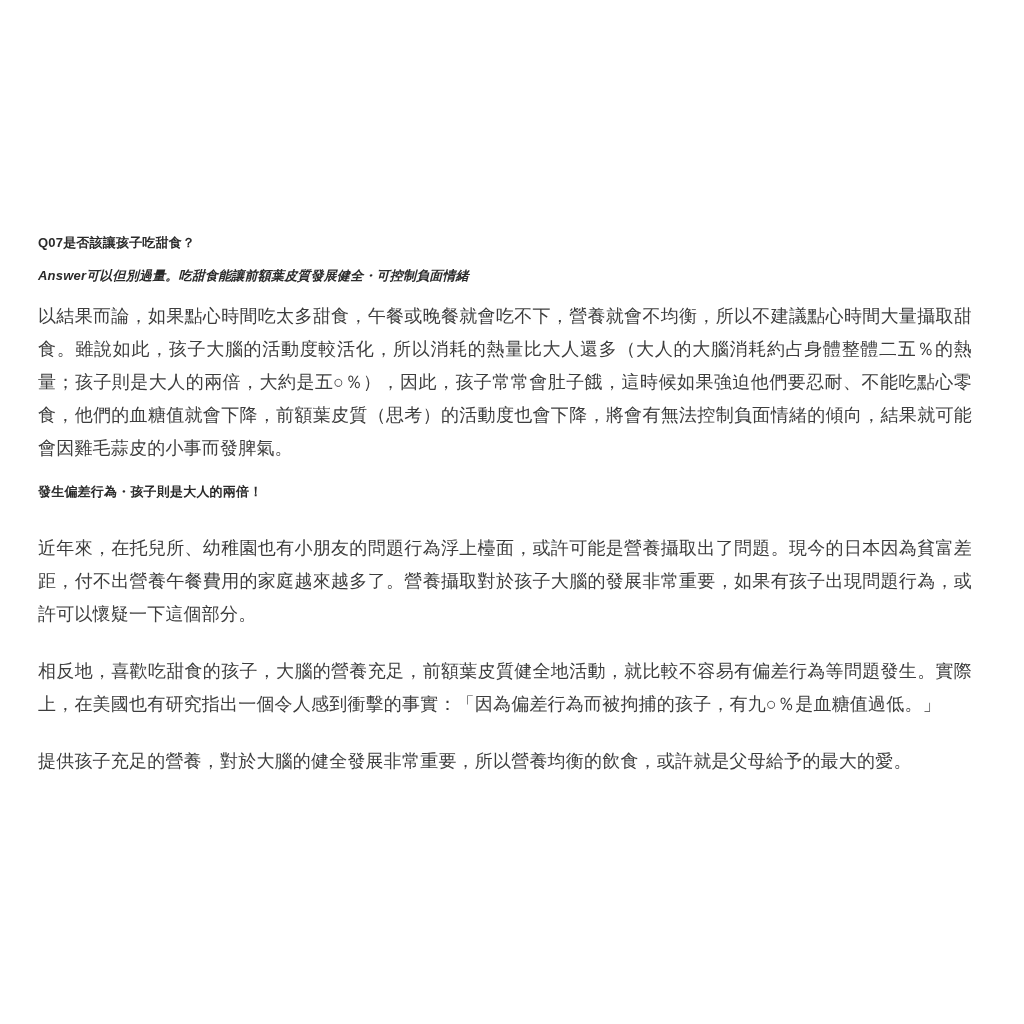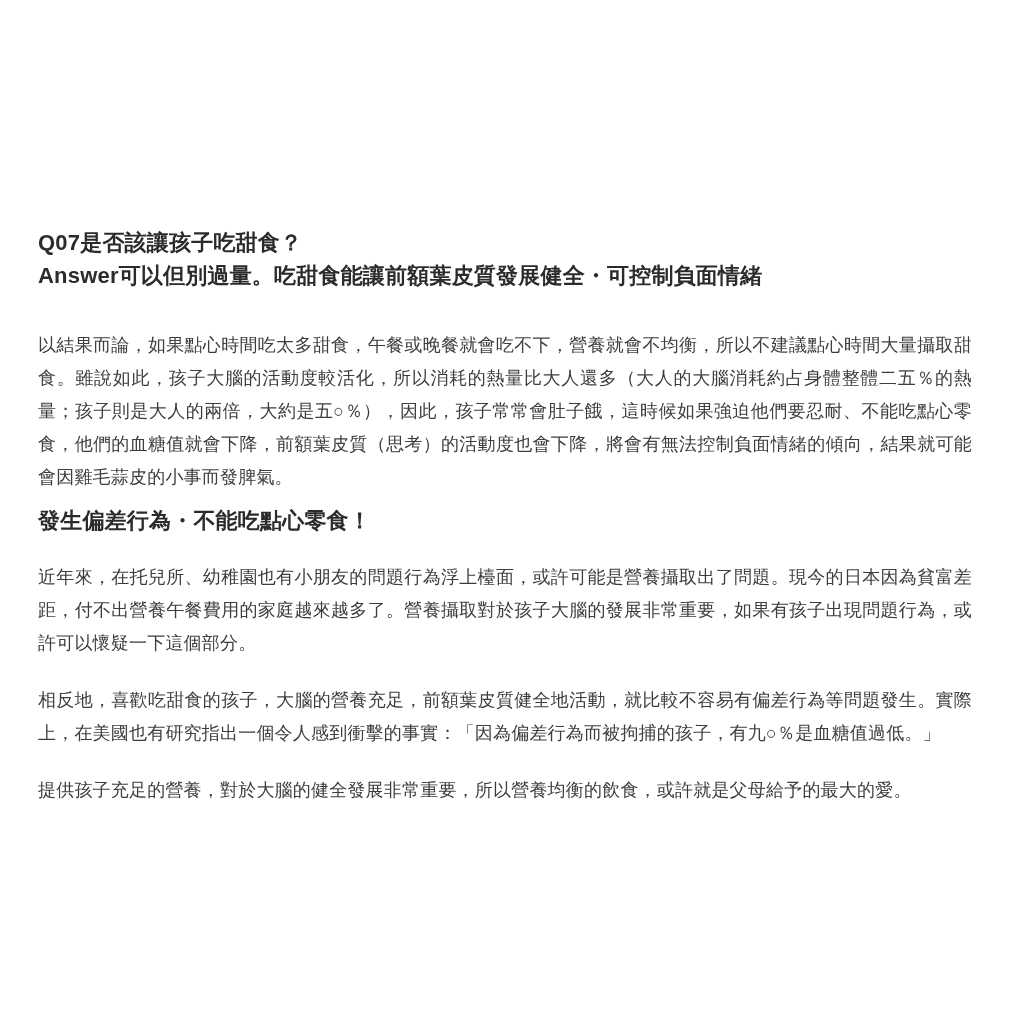--- a/index.html
+++ b/index.html
@@ -18,43 +18,44 @@
     left: 38px;
     top: 226px;
     width: 950px;
     color: #3d3d3d;
     font-size: 18px;
     line-height: 33px;
     text-align: justify;
     letter-spacing: 0.2px;
   }
   .hd {
-    font-size: 22px;
+    font-size: 13px;
     font-weight: bold;
     color: #2b2b2b;
     margin: 0;
     line-height: 33px;
     text-align: left;
   }
   .hd.answer {
-    margin-bottom: 37px;
+    margin-bottom: 8px;
+    font-style: italic;
   }
   .para {
     margin: 0 16px 24px 0;
   }
   .hd.sub {
     margin: -14px 0 24px 0;
   }
 </style>
 </head>
 <body>
 
 <main class="page">
   <article class="doc">
     <h2 class="hd">Q07是否該讓孩子吃甜食？</h2>
     <h2 class="hd answer">Answer可以但別過量。吃甜食能讓前額葉皮質發展健全・可控制負面情緒</h2>
     <p class="para">以結果而論，如果點心時間吃太多甜食，午餐或晚餐就會吃不下，營養就會不均衡，所以不建議點心時間大量攝取甜食。雖說如此，孩子大腦的活動度較活化，所以消耗的熱量比大人還多（大人的大腦消耗約占身體整體二五％的熱量；孩子則是大人的兩倍，大約是五○％），因此，孩子常常會肚子餓，這時候如果強迫他們要忍耐、不能吃點心零食，他們的血糖值就會下降，前額葉皮質（思考）的活動度也會下降，將會有無法控制負面情緒的傾向，結果就可能會因雞毛蒜皮的小事而發脾氣。</p>
-    <h3 class="hd sub">發生偏差行為・不能吃點心零食！</h3>
+    <h3 class="hd sub">發生偏差行為・孩子則是大人的兩倍！</h3>
     <p class="para">近年來，在托兒所、幼稚園也有小朋友的問題行為浮上檯面，或許可能是營養攝取出了問題。現今的日本因為貧富差距，付不出營養午餐費用的家庭越來越多了。營養攝取對於孩子大腦的發展非常重要，如果有孩子出現問題行為，或許可以懷疑一下這個部分。</p>
     <p class="para">相反地，喜歡吃甜食的孩子，大腦的營養充足，前額葉皮質健全地活動，就比較不容易有偏差行為等問題發生。實際上，在美國也有研究指出一個令人感到衝擊的事實：「因為偏差行為而被拘捕的孩子，有九○％是血糖值過低。」</p>
     <p class="para">提供孩子充足的營養，對於大腦的健全發展非常重要，所以營養均衡的飲食，或許就是父母給予的最大的愛。</p>
   </article>
 </main>
 
 </body></html>

